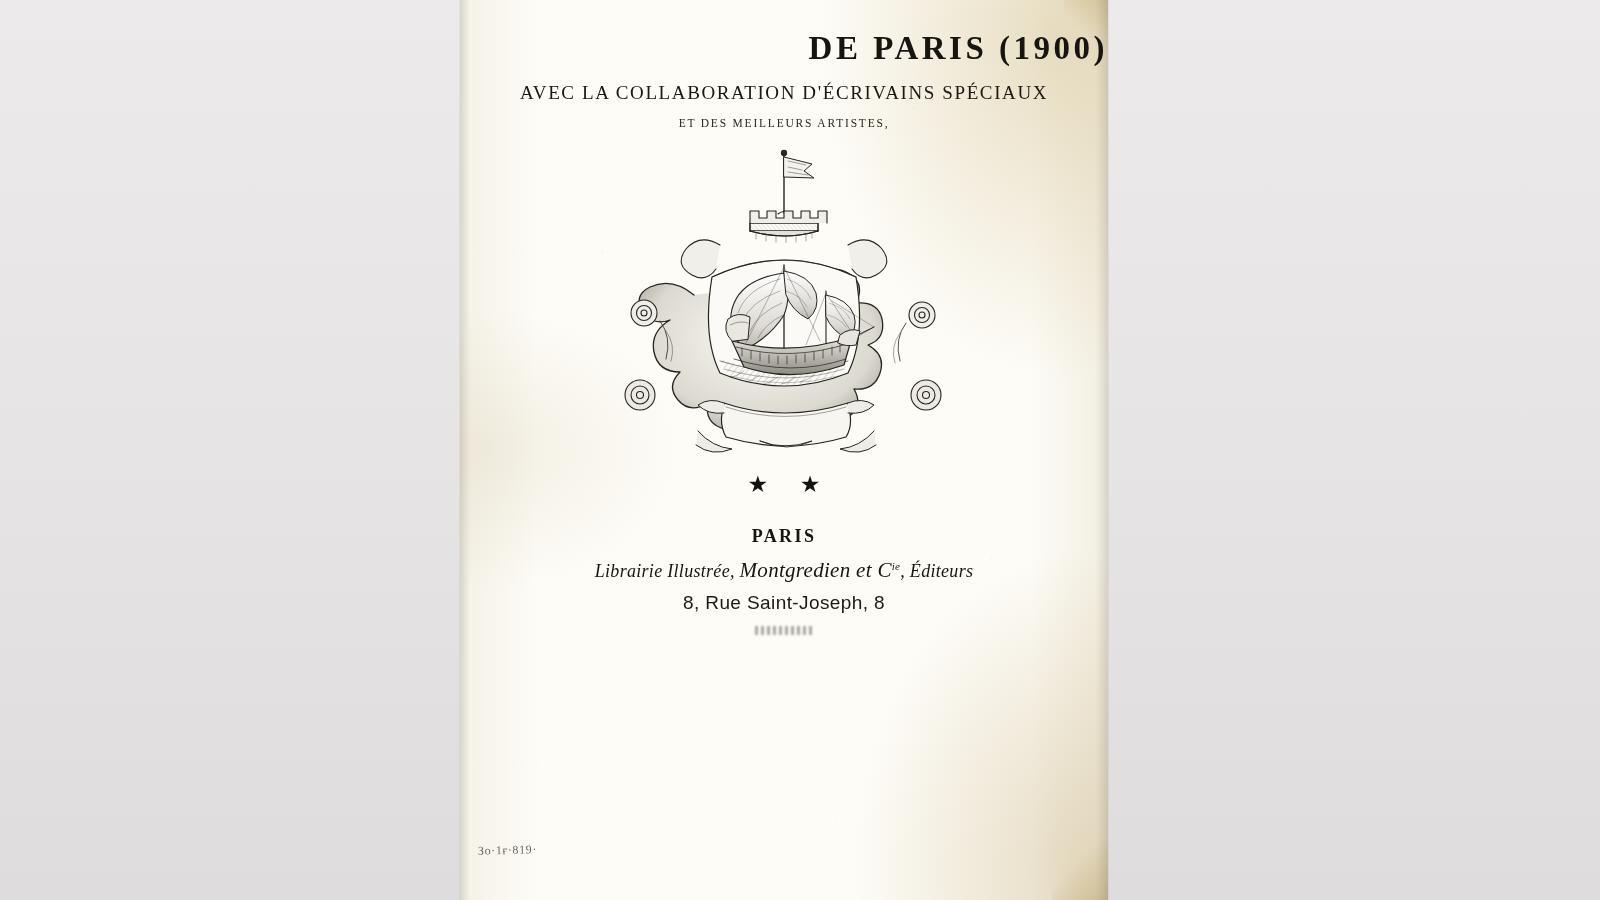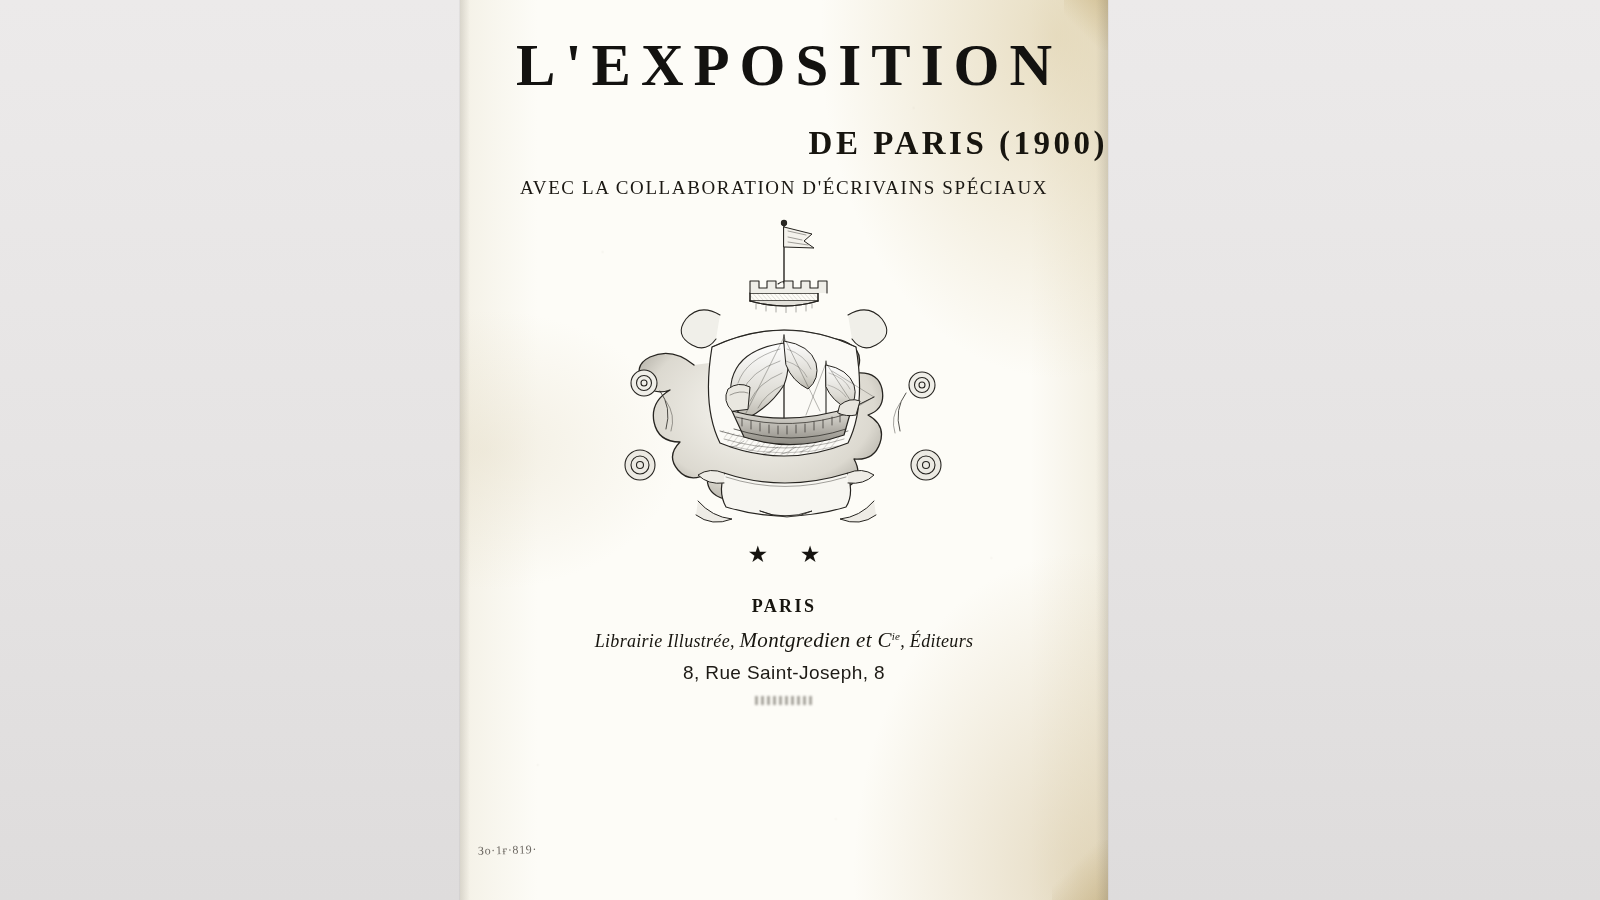--- a/index.html
+++ b/index.html
@@ -212,24 +212,24 @@
 
     <div class="paper-tint tint-a"></div>
     <div class="paper-tint tint-speck"></div>
     <div class="paper-tint corner-tr"></div>
     <div class="paper-tint corner-br"></div>
     <div class="paper-tint page-edge-l"></div>
     <div class="paper-tint page-edge-r"></div>
 
     <div class="content">
 
-      <h1 class="title-main">L'EXPOSITION</h1>
       <h2 class="title-sub">DE PARIS (1900)</h2>
 
       <p class="line-collab">AVEC LA COLLABORATION D'ÉCRIVAINS SPÉCIAUX</p>
+      <p class="line-artistes">ET DES MEILLEURS ARTISTES,</p>
 
       <div class="engraving">
         <svg viewBox="0 0 420 320" xmlns="http://www.w3.org/2000/svg" aria-hidden="true">
           <defs>
             <linearGradient id="sailShade" x1="0" y1="0" x2="0" y2="1">
               <stop offset="0%" stop-color="#ffffff"></stop>
               <stop offset="70%" stop-color="#dcdad3"></stop>
               <stop offset="100%" stop-color="#b9b6ad"></stop>
             </linearGradient>
             <linearGradient id="hullShade" x1="0" y1="0" x2="0" y2="1">

